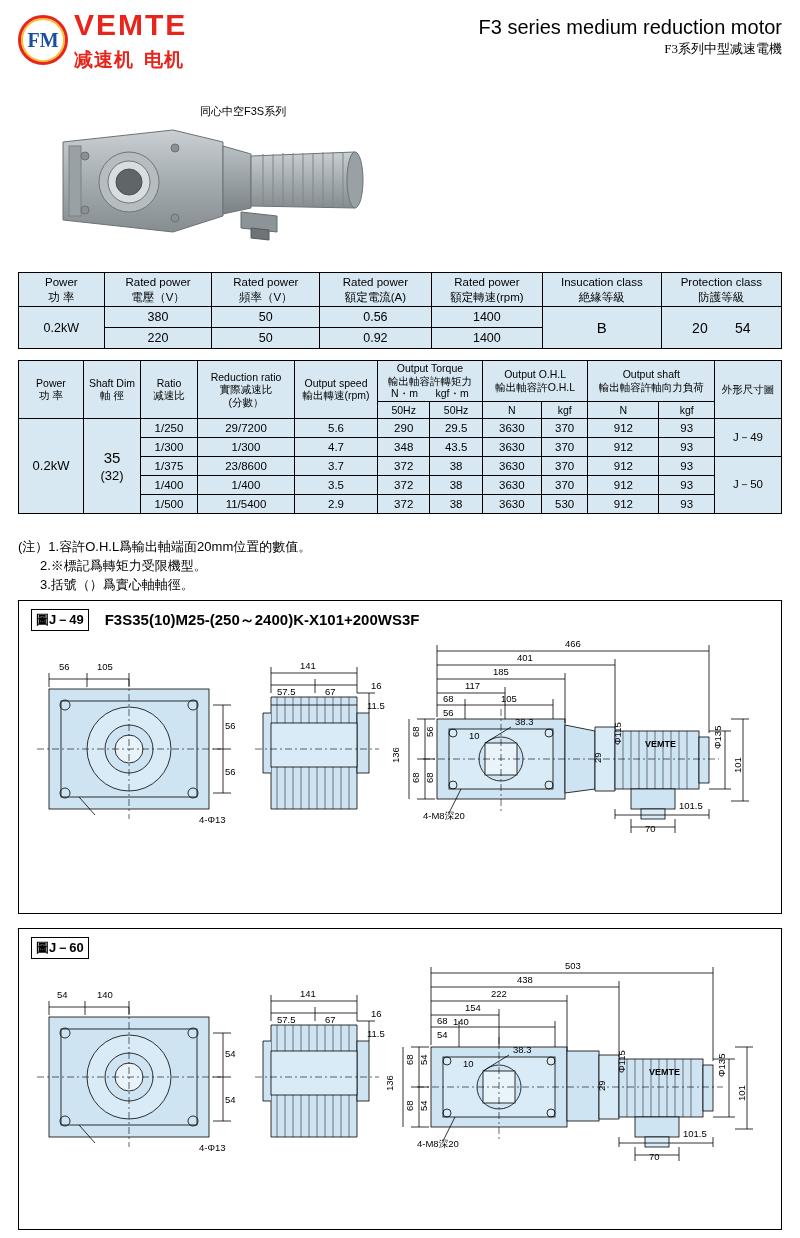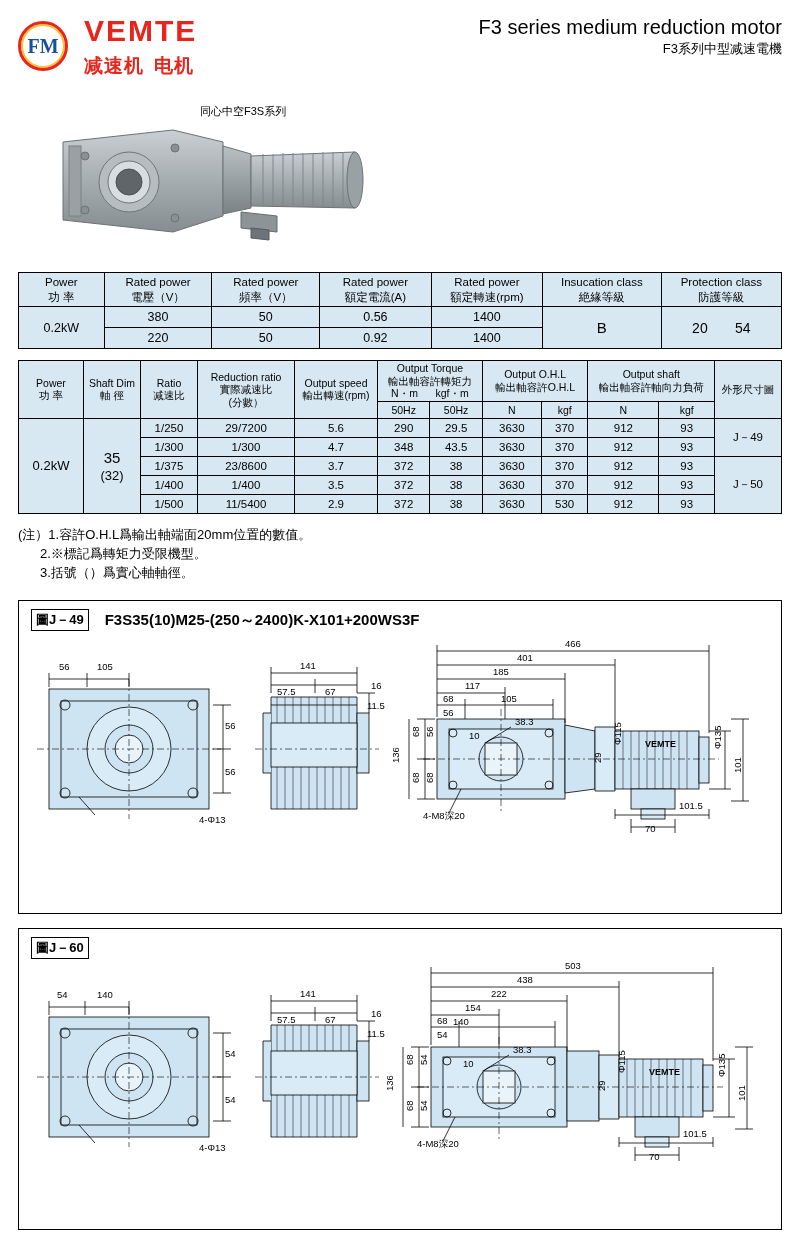--- a/index.html
+++ b/index.html
@@ -14,22 +14,22 @@
     font-family: "Liberation Sans", sans-serif;
     color: #000;
     overflow: hidden;
   }
   
   .header {
     position: absolute;
     top: 8px; left: 0; width: 800px; height: 80px;
   }
   .logo-wrap {
-    position: absolute; left: 18px; top: 8px;
-    display: flex; align-items: center; gap: 10px;
+    position: absolute; left: 18px; top: 2px;
+    display: flex; align-items: center;
   }
   .logo-mark {
     width: 44px; height: 44px; border-radius: 50%;
     background: #fff; border: 3px solid #e8241b;
     display: flex; align-items: center; justify-content: center;
     font-size: 20px; font-weight: bold; color: #1a4fa0;
     font-family: "Liberation Serif", serif;
     box-shadow: inset 0 0 0 2px #f4c430;
   }
   .logo-text { margin-left: 6px; }
@@ -42,21 +42,21 @@
     font-size: 19px; font-weight: bold; color: #e8241b;
     line-height: 1.1; margin-top: 10px; letter-spacing: 1px;
   }
   .logo-cn span.gap { display: inline-block; width: 10px; }
   .title-en {
     position: absolute; right: 18px; top: 8px;
     font-size: 20px; color: #000;
   }
   .title-cn {
     position: absolute; right: 18px; top: 32px;
-    font-size: 13px; color: #000;
+    font-size: 13px; color: #000; font-family: Liberation Serif, serif;
   }
   .subtitle-cn {
     position: absolute; left: 200px; top: 104px;
     font-size: 11px; color: #000;
   }
   
   .photo {
     position: absolute; left: 55px; top: 120px;
     width: 330px; height: 130px;
   }
@@ -75,21 +75,21 @@
     font-weight: normal;
   }
   .t1 { left: 18px; top: 272px; width: 764px; }
   .t1 .hd { height: 34px; font-size: 11.5px; line-height: 1.25; }
   .t1 .rw { height: 21px; font-size: 12.5px; }
   .t2 { left: 18px; top: 360px; width: 764px; }
   .t2 .hd1 { height: 36px; font-size: 10.5px; line-height: 1.2; }
   .t2 .hd2 { height: 17px; font-size: 10.5px; }
   .t2 .rw { height: 19px; font-size: 11.5px; }
   .notes {
-    position: absolute; left: 18px; top: 526px;
+    position: absolute; left: 18px; top: 538px;
     font-size: 13px; line-height: 1.45;
   }
   .notes div:nth-child(2), .notes div:nth-child(3) { margin-left: 22px; }
   
   .panel {
     position: absolute; left: 18px; width: 762px;
     border: 1px solid #000; background: #fff;
   }
   .panel1 { top: 600px; height: 312px; }
   .panel2 { top: 928px; height: 300px; }

